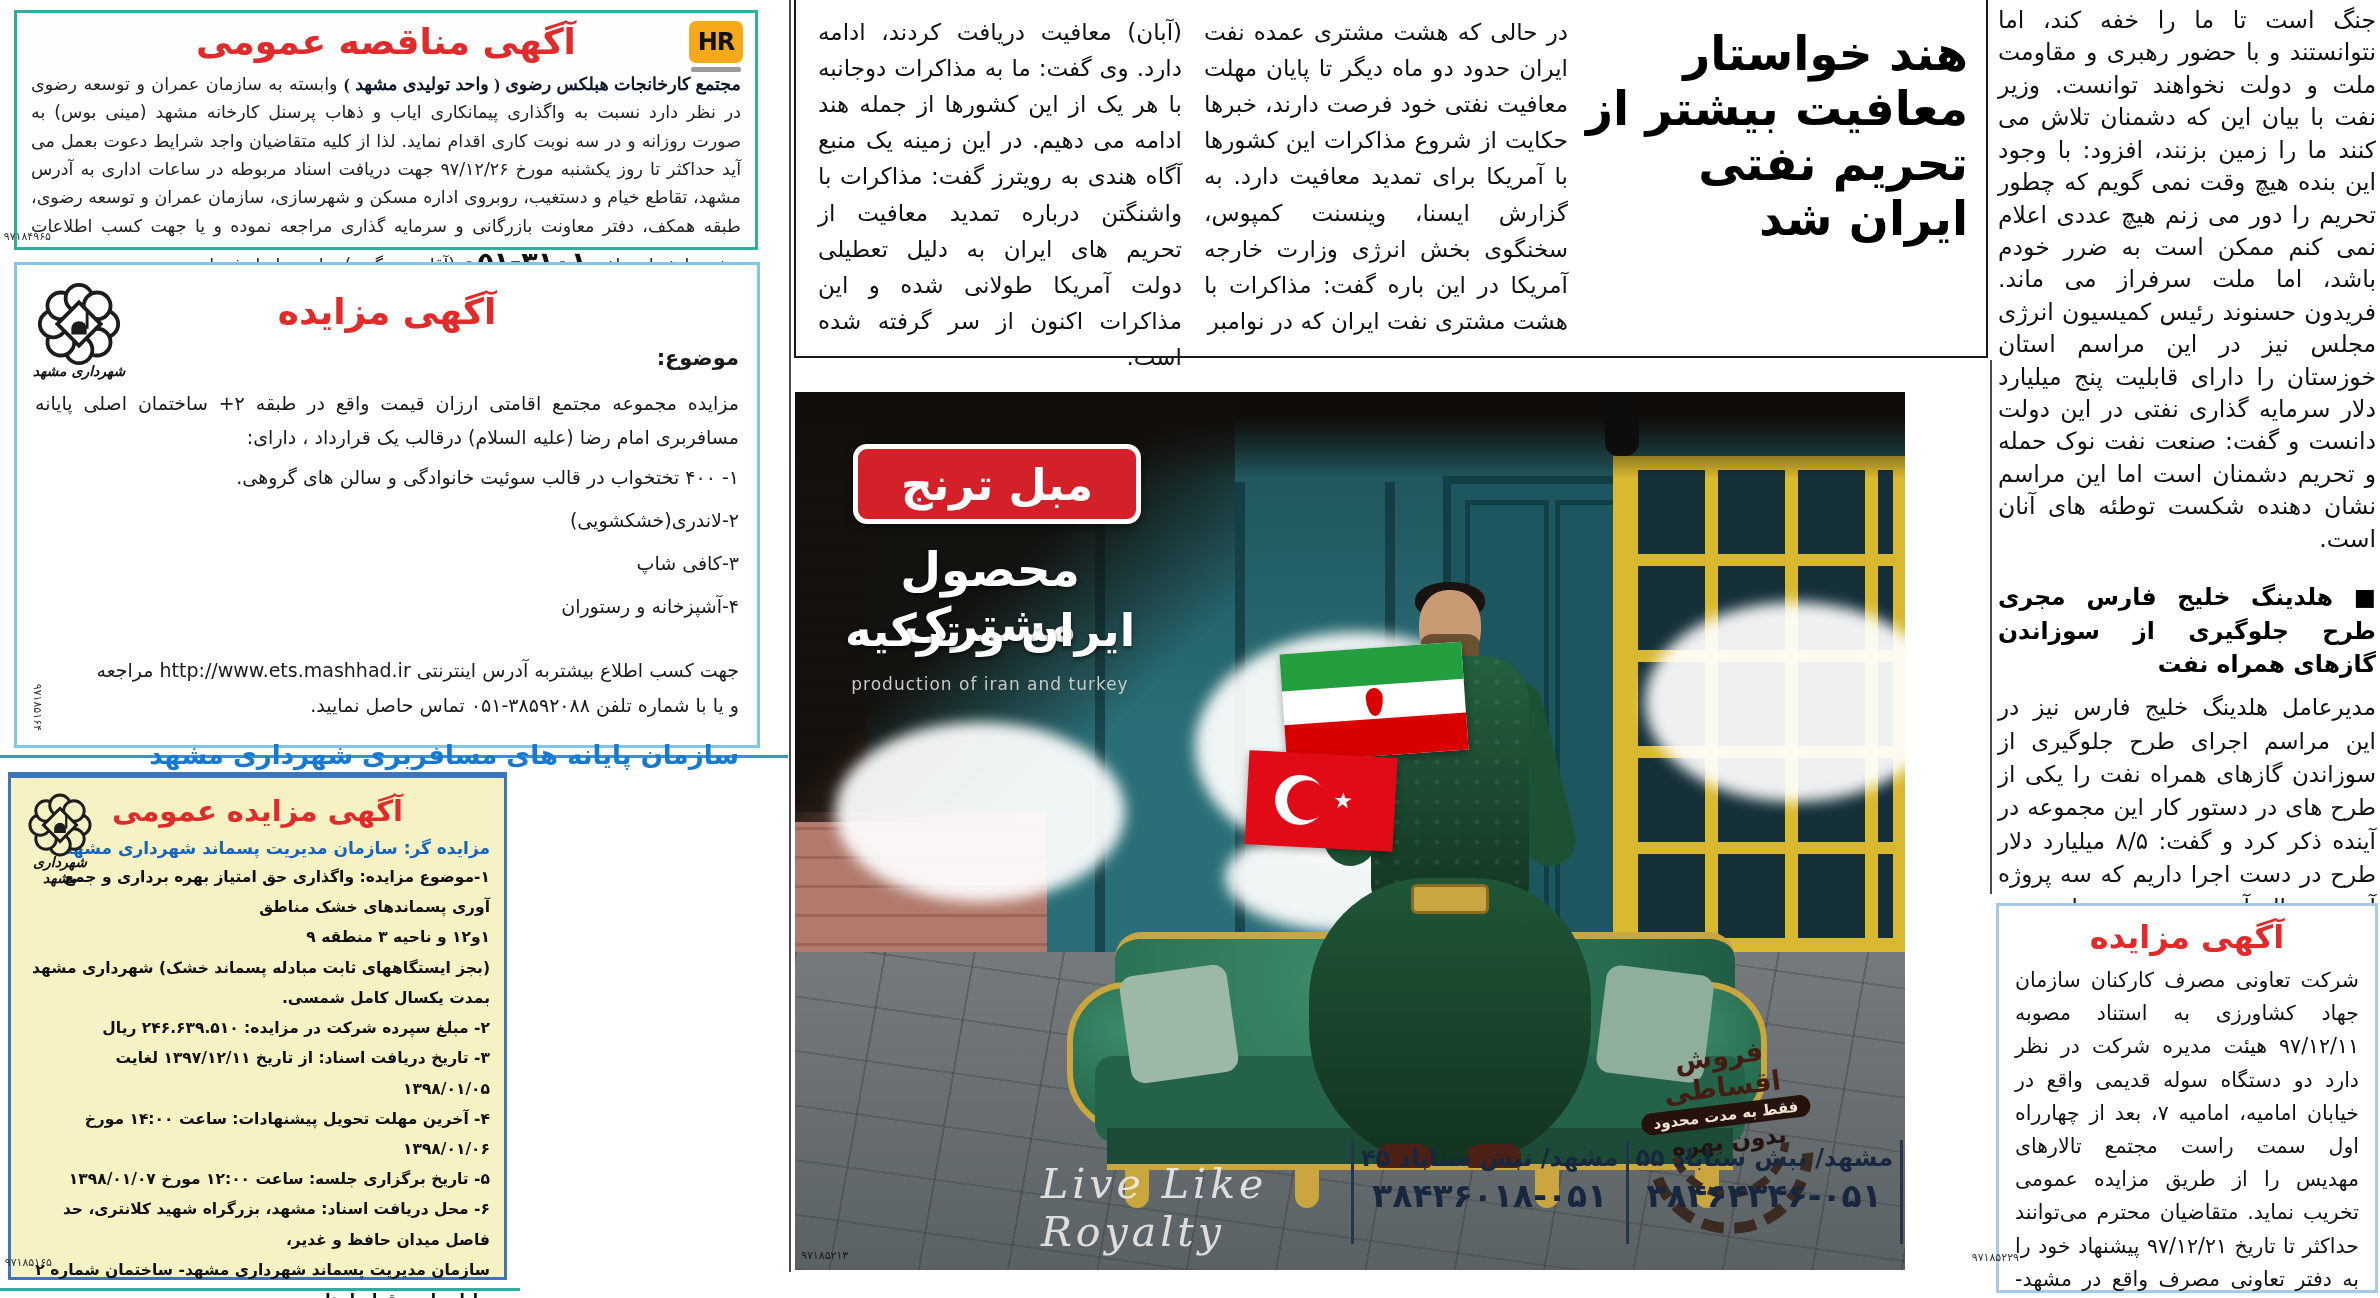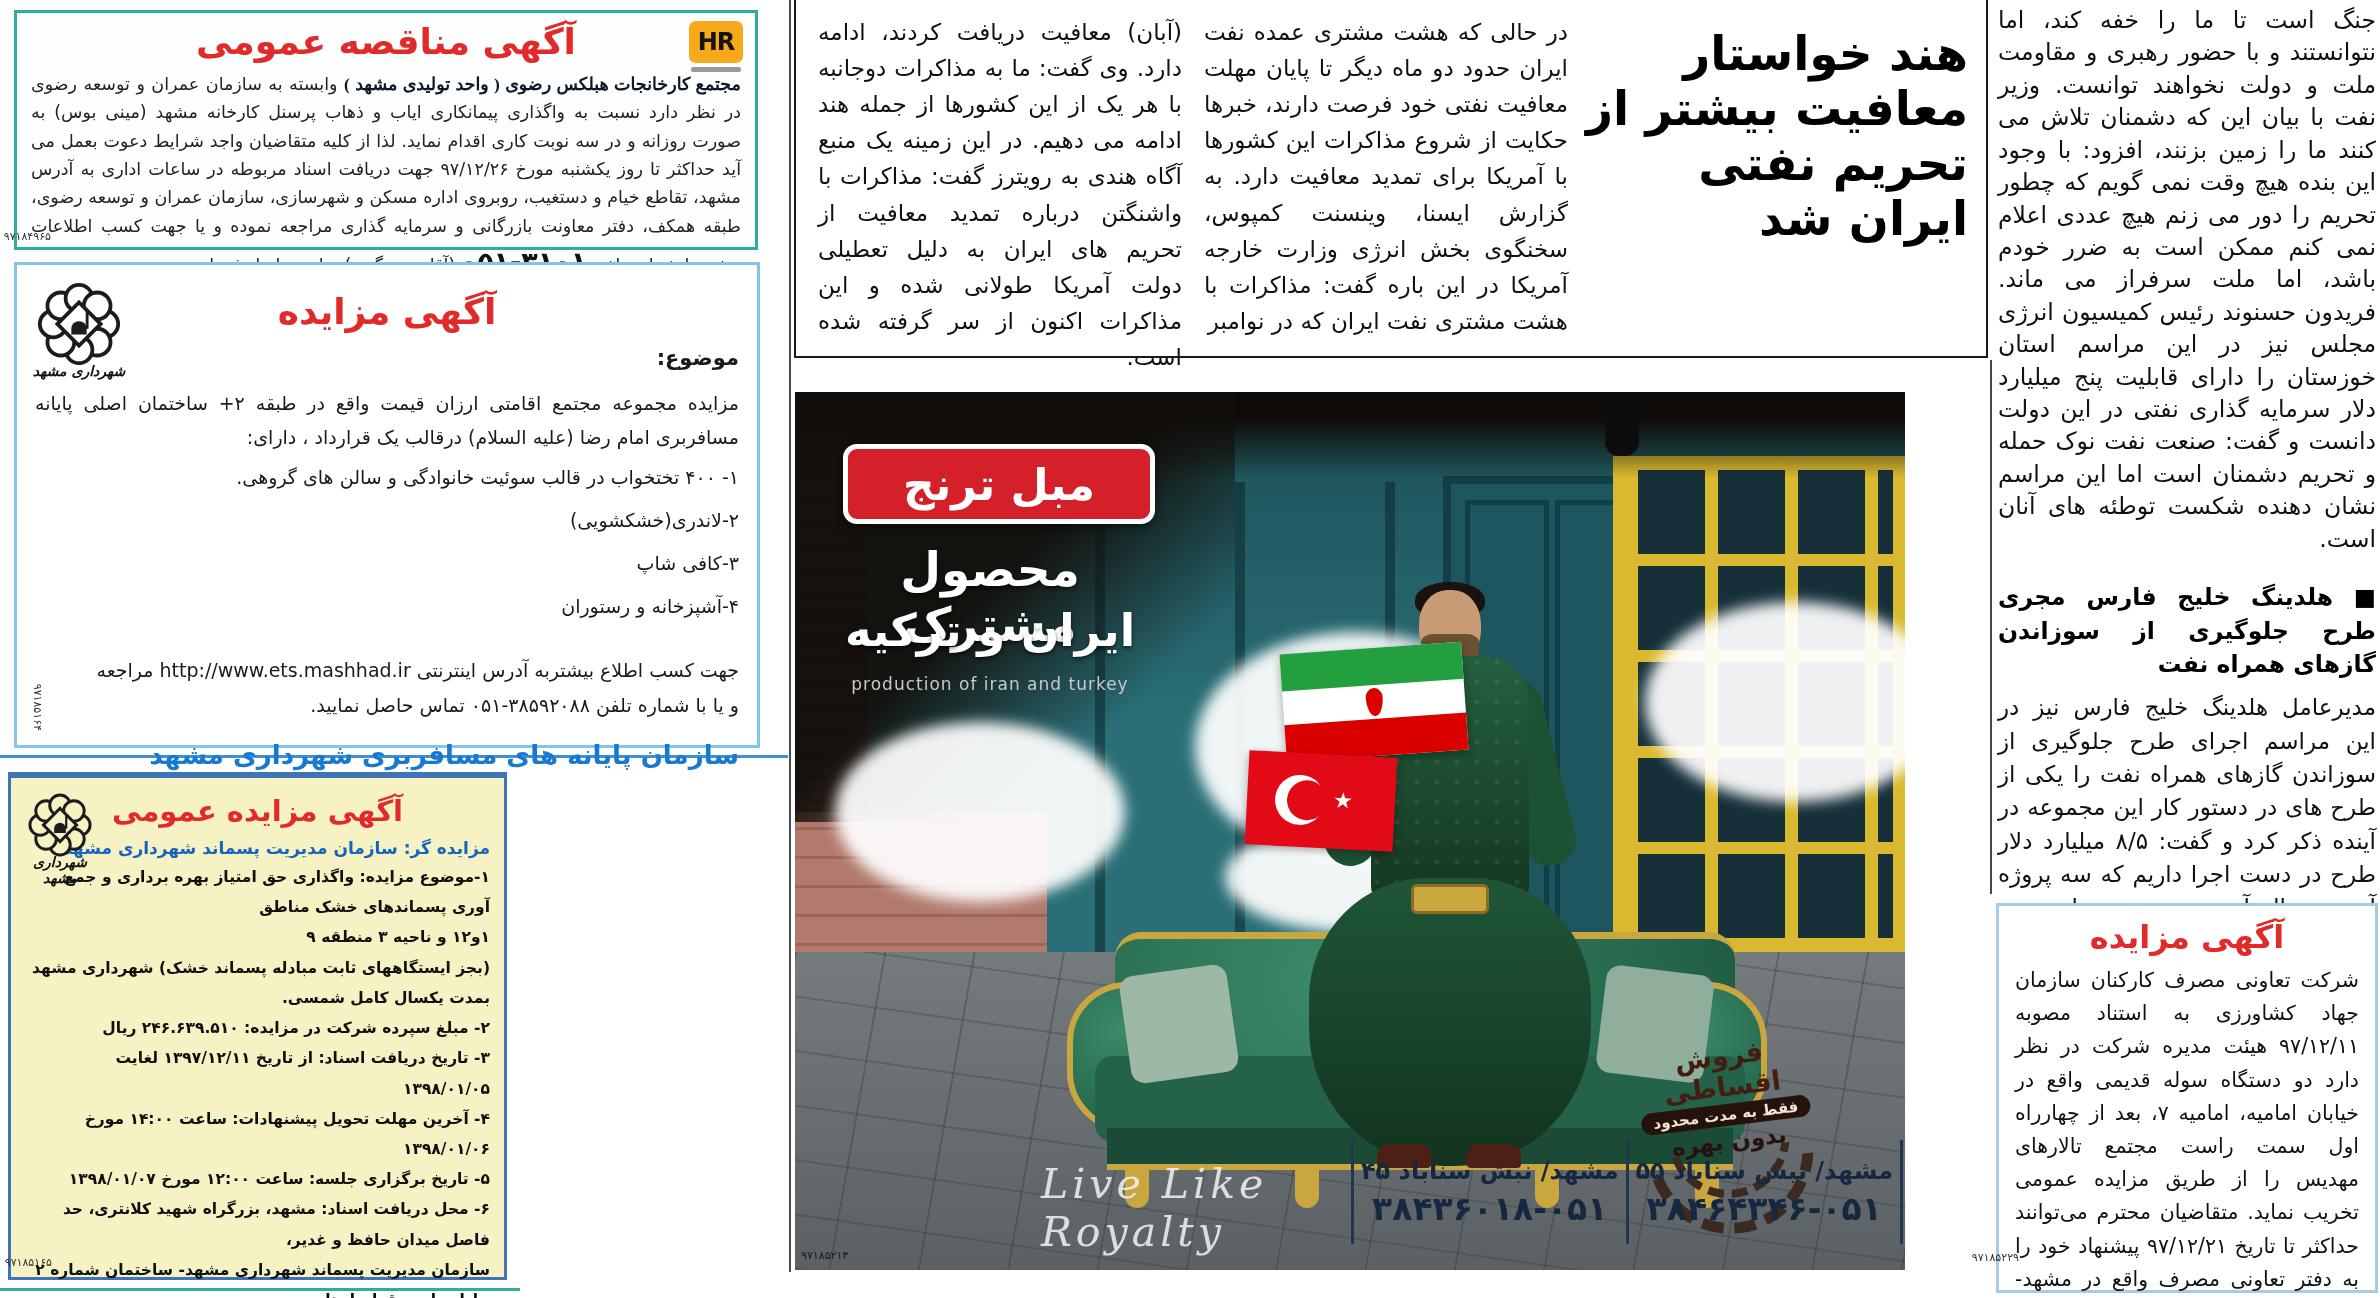--- a/index.html
+++ b/index.html
@@ -85,21 +85,21 @@
   .fa-lantern::before{content:"";position:absolute;left:13px;top:-8px;width:8px;height:8px;background:#0d0d0d;border-radius:50%;}
   .fa-dark-corner{left:0;top:0;width:440px;height:430px;z-index:1;
       background:linear-gradient(135deg,rgba(18,14,10,.95) 45%,rgba(18,14,10,0) 75%);}
   .fa-cloud{background:rgba(255,255,255,.93);border-radius:50%;filter:blur(7px);z-index:2;}
   .fa-pavement{left:0;top:560px;width:100%;height:318px;z-index:1;
       background:linear-gradient(#b9bcbd,#8e9497),#a2a7a9;
       background-blend-mode:multiply;}
   .fa-pavement::after{content:"";position:absolute;inset:0;
       background:repeating-linear-gradient(100deg,rgba(50,55,58,.35) 0 2px,transparent 2px 88px),
                  repeating-linear-gradient(8deg,rgba(50,55,58,.28) 0 2px,transparent 2px 54px);}
-  .fa-logo{left:48px;top:52px;width:312px;height:80px;background:#d42028;border:5px solid #fff;border-radius:14px;
+  .fa-logo{left:58px;top:52px;width:288px;height:80px;background:#d42028;border:5px solid #fff;border-radius:14px;
       box-sizing:border-box;display:flex;align-items:center;justify-content:center;z-index:6;
       color:#fff;font-weight:bold;font-size:44px;box-shadow:0 3px 8px rgba(0,0,0,.5);}
   .fa-tag1{left:30px;top:150px;width:330px;text-align:center;color:#fff;font-weight:bold;font-size:47px;z-index:6;text-shadow:0 2px 4px rgba(0,0,0,.6);}
   .fa-tag2{left:30px;top:212px;width:330px;text-align:center;color:#fff;font-weight:bold;font-size:45px;z-index:6;text-shadow:0 2px 4px rgba(0,0,0,.6);}
   .fa-tag-en{left:30px;top:282px;width:330px;text-align:center;color:#c9c9c9;font-size:17px;letter-spacing:1px;z-index:6;}
   .flag{z-index:6;box-shadow:0 3px 8px rgba(0,0,0,.35);}
   .flag-iran{left:488px;top:256px;width:182px;height:108px;transform:rotate(-4deg);background:#fff;}
   .flag-iran .g{position:absolute;left:0;top:0;width:100%;height:34%;background:#239f40;}
   .flag-iran .r{position:absolute;left:0;bottom:0;width:100%;height:34%;background:#da0000;}
   .flag-iran .emblem{position:absolute;left:50%;top:50%;width:17px;height:28px;margin:-14px 0 0 -8px;background:#da0000;
@@ -140,21 +140,21 @@
   .fa-stamp{left:828px;top:648px;width:210px;height:185px;z-index:7;transform:rotate(-7deg);text-align:center;direction:rtl;}
   .fa-stamp .s1{font-weight:bold;font-size:27px;color:#431c12;letter-spacing:2px;}
   .fa-stamp .s2{display:inline-block;background:#26120c;color:#f2e5d2;border-radius:16px;padding:2px 12px;font-weight:bold;font-size:15px;margin-top:2px;}
   .fa-stamp .s3{font-weight:bold;font-size:23px;color:#26120c;margin-top:2px;}
   .stamp-arc{position:absolute;left:22px;top:28px;width:166px;height:166px;border:11px dashed #3a2a20;border-radius:50%;
       clip-path:inset(57% 0 0 0);box-sizing:border-box;}
   .stamp-arc.inner{left:44px;top:36px;width:122px;height:122px;border-width:8px;clip-path:inset(60% 0 0 0);}
   .fa-contact{left:556px;top:748px;width:552px;height:104px;z-index:7;display:flex;direction:rtl;}
   .fa-contact .cell{flex:1;text-align:center;color:#17273f;border-left:3px solid #24364f;padding-top:4px;}
   .fa-contact .cell:first-child{border-right:3px solid #24364f;}
-  .fa-contact .bname{font-weight:bold;font-size:24px;margin-top:13px;}
+  .fa-contact .bname{font-weight:bold;font-size:24px;}
   .fa-contact .bphone{font-weight:bold;font-size:33px;letter-spacing:1px;margin-top:4px;}
 
   .muni-svg{display:block;margin:0 auto;}
 </style>
 </head>
 <body>
 
 <div id="page">
 
   <div class="vrule" style="left:789px;top:0;height:1272px;"></div>

